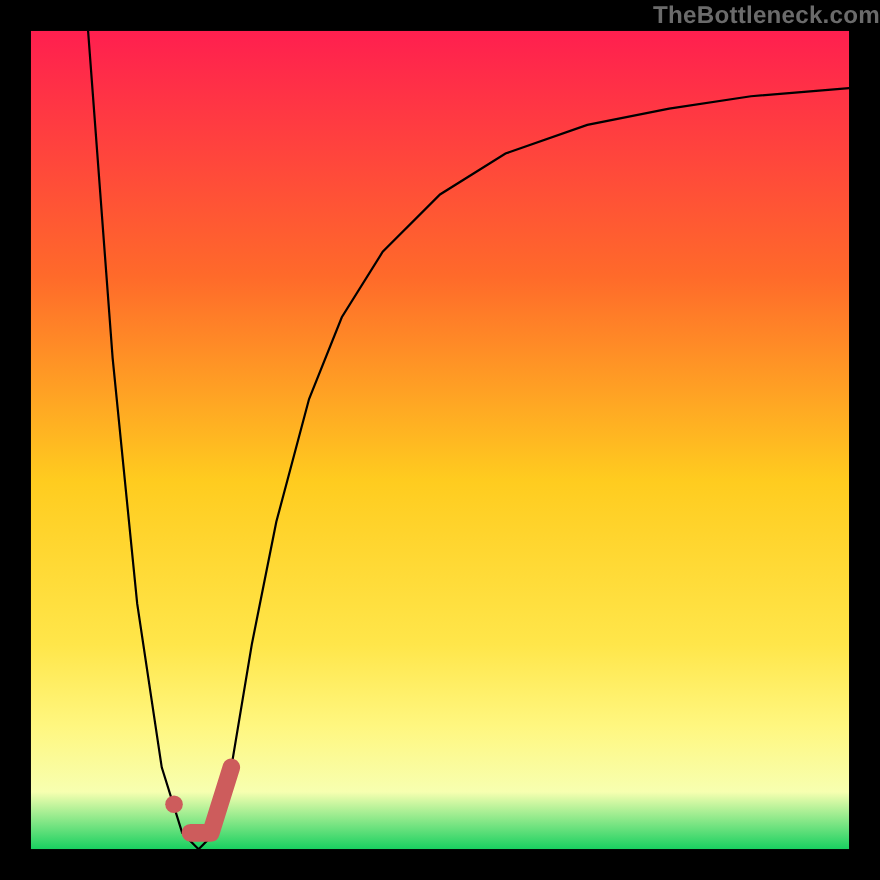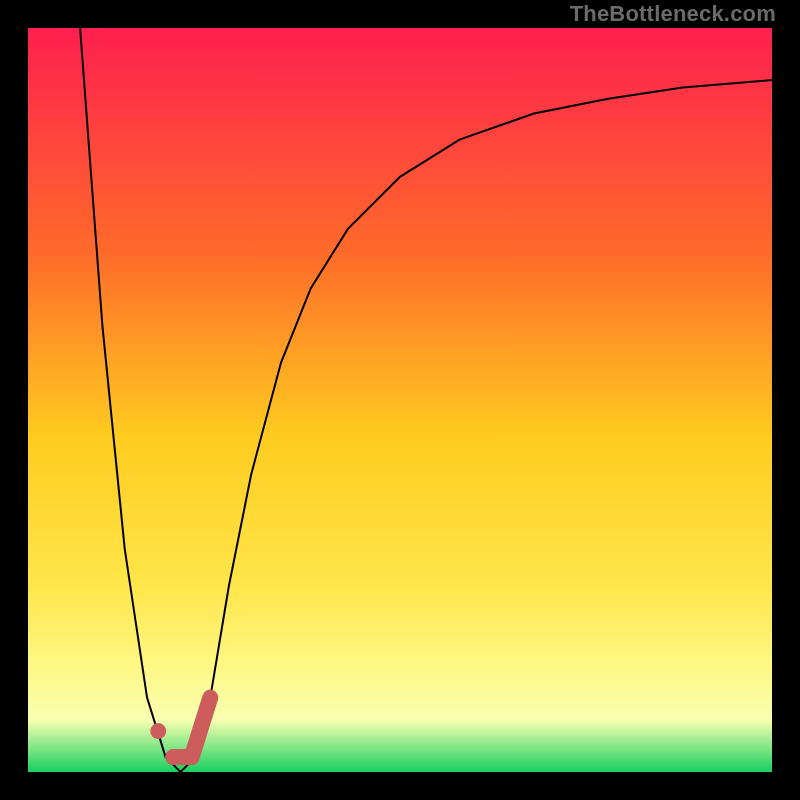--- a/index.html
+++ b/index.html
@@ -22,21 +22,21 @@
     top: 28px;
     width: 744px;
     height: 744px;
   }
   .plot svg {
     display: block;
   }
   .watermark {
     position: absolute;
     top: 1px;
-    right: 24px;
+    right: 0;
     font-family: Arial, Helvetica, sans-serif;
     font-size: 22px;
     font-weight: bold;
     color: #6b6b6b;
     letter-spacing: 0.2px;
   }
 </style>
 </head>
 <body>
 

